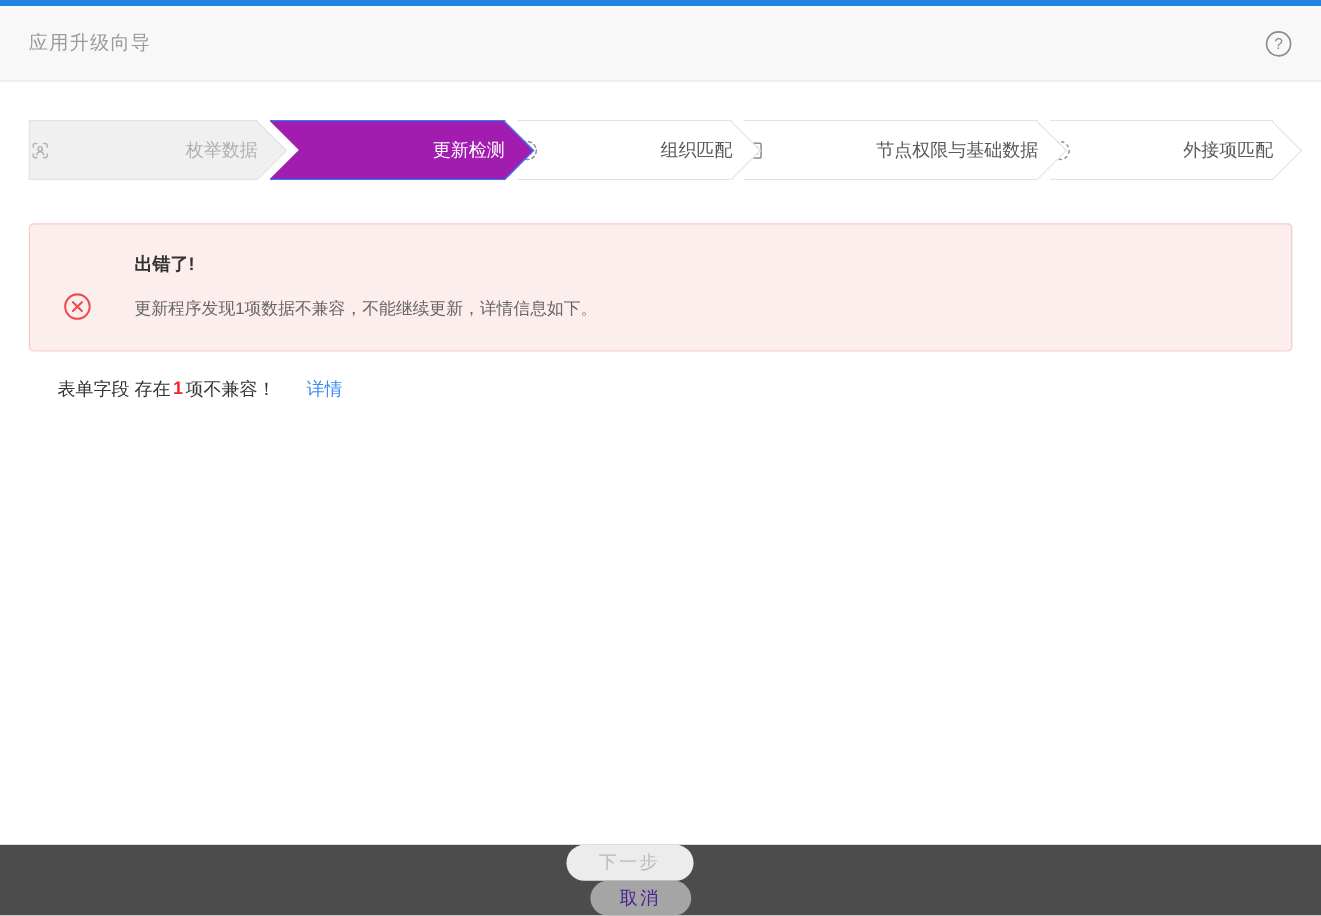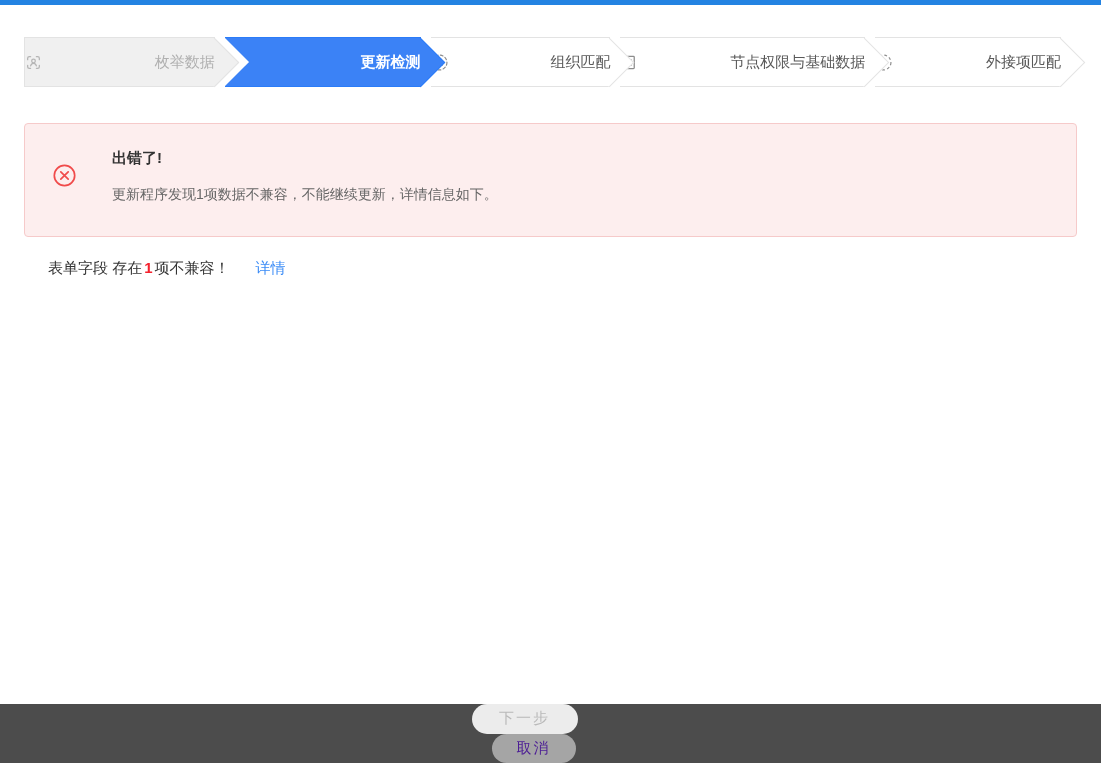--- a/index.html
+++ b/index.html
@@ -24,27 +24,27 @@
   .step:nth-child(1){ z-index:5; flex:190 0 0; background:#f0f0f0; border-left:1px solid #e3e3e3; color:#b0b0b0; }
   .step:nth-child(2){ z-index:4; flex:196 0 0; }
   .step:nth-child(3){ z-index:3; flex:180 0 0; }
   .step:nth-child(4){ z-index:2; flex:245 0 0; }
   .step:nth-child(5){ z-index:1; flex:186 0 0; margin-right:16px; }
   .step::after { content:""; position:absolute; top:6.5px; right:-17px; width:34px; height:34px;
                  transform:rotate(45deg); background:inherit;
                  border-top:1px solid #e3e3e3; border-right:1px solid #e3e3e3; z-index:2; }
   .step:not(:first-child)::before { content:""; position:absolute; top:6.5px; left:-17px; width:34px; height:34px;
                  transform:rotate(45deg); background:#fff; z-index:1; }
-  .step.active { background:#3b82f6; border-color:#2b7cf8; color:#fff; font-weight:bold; }
+  .step.active { background:#a21caf; border-color:#2b7cf8; color:#fff; font-weight:normal; }
   .step.active::after { border-color:#2b7cf8; }
   .step .ico, .step .lbl { position:relative; z-index:3; display:inline-flex; align-items:center; }
 
   
   .alert { margin:36px 24px 0 24px; background:#fdeeee; border:1px solid #f6caca; border-radius:4px;
-           padding:23px 24px 32px 28px; display:flex; align-items:center; }
+           padding:23px 24px 25px 28px; display:flex; align-items:flex-end; }
   .alert-icon { flex:0 0 auto; margin-right:14px; display:flex; }
   .alert-body { padding-left:22px; }
   .alert-title { font-size:15px; font-weight:bold; color:#333; line-height:22px; }
   .alert-msg { margin-top:15px; font-size:14px; color:#666; line-height:20px; }
 
   
   .result-line { margin:22px 24px 0 24px; padding-left:24px; font-size:15px; color:#333; display:flex; }
   .result-count { color:#f5222d; font-weight:bold; margin:0 2px; }
   .detail-link { color:#3a8bf6; margin-left:26px; cursor:pointer; text-decoration:none;font-family:Liberation Serif, serif; }
 
@@ -56,20 +56,29 @@
   .btn-next { width:106px; background:#ececec; color:#b9b9b9; margin-right:18px; letter-spacing:2px; }
   .btn-cancel { width:84px; background:#a5a5a5; color:#4c1d95; letter-spacing:2px;font-family:Liberation Mono, monospace; }
 </style>
 </head>
 <body>
 
 <div class="window">
 
   <div class="top-strip"></div>
 
+  <div class="header">
+    <span class="header-title">应用升级向导</span>
+    <span class="help-btn">
+      <svg width="23" height="23" viewBox="0 0 23 23">
+        <circle cx="11.5" cy="11.5" r="10" fill="none" stroke="#8c8c8c" stroke-width="1.4"></circle>
+        <text x="11.5" y="16" text-anchor="middle" font-size="13" fill="#8c8c8c" font-family="Liberation Sans, sans-serif">?</text>
+      </svg>
+    </span>
+  </div>
 
   <div class="steps">
 
     <div class="step">
       <span class="ico">
         <svg width="17" height="17" viewBox="0 0 16 16">
           <g fill="none" stroke="#b5b5b5" stroke-width="1.2" stroke-linecap="round">
             <path d="M5.3 2.5H4.1c-.9 0-1.6.7-1.6 1.6v1.2"></path>
             <path d="M2.5 10.7v1.2c0 .9.7 1.6 1.6 1.6h1.2"></path>
             <path d="M10.7 2.5h1.2c.9 0 1.6.7 1.6 1.6v1.2"></path>

